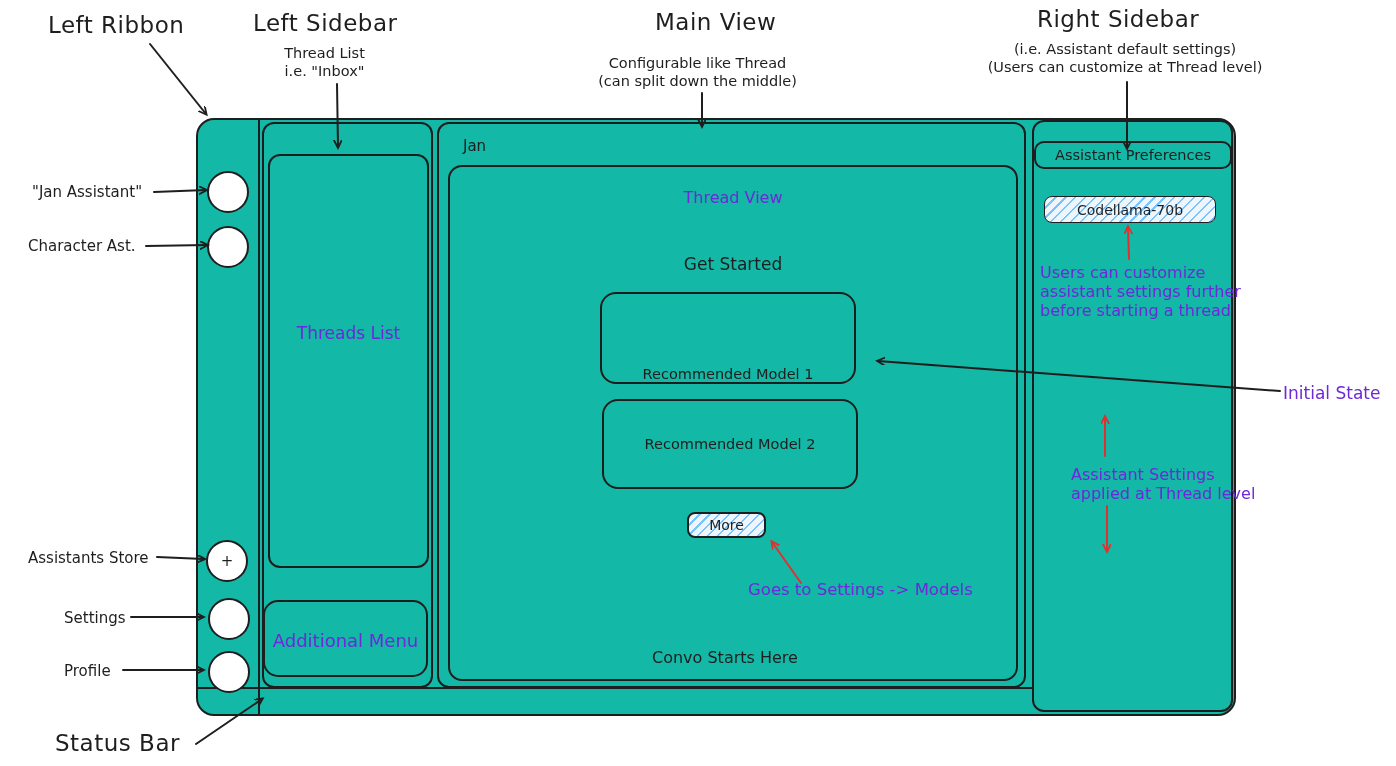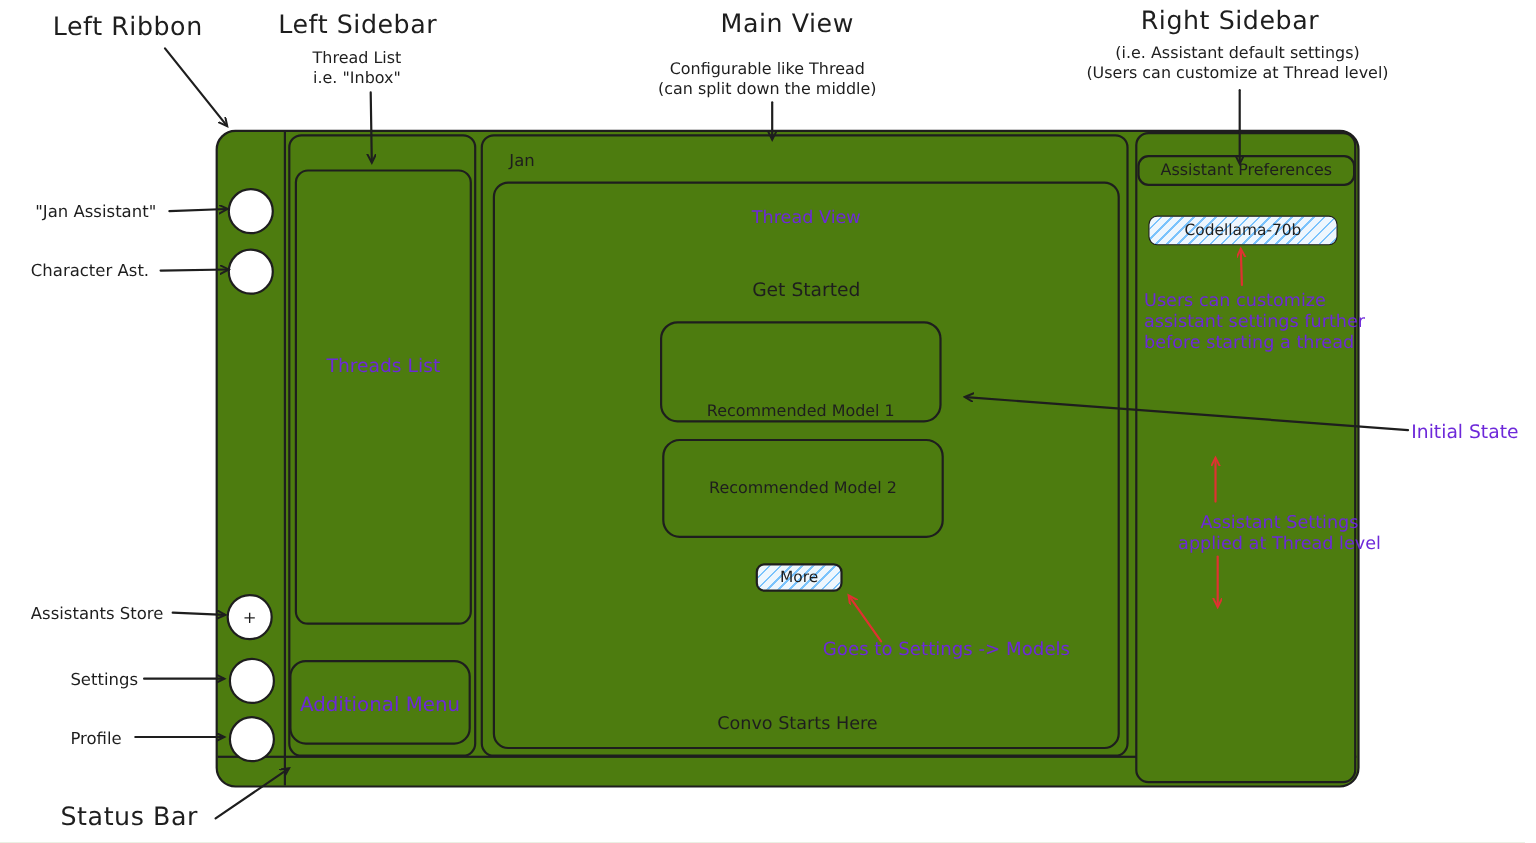--- a/index.html
+++ b/index.html
@@ -4,21 +4,21 @@
 <style>
   html,body{margin:0;padding:0;background:#ffffff;}
   body{font-family:"DejaVu Sans", sans-serif;color:#1e1e1e;}
   #canvas{position:relative;width:1396px;height:766px;background:#ffffff;overflow:hidden;}
   .abs{position:absolute;}
   .ink{color:#1e1e1e;}
   .big-label{font-size:23px;font-weight:500;letter-spacing:.5px;text-align:center;}
   .sub-label{font-size:14.5px;line-height:18px;}
   .side-label{font-size:15px;}
   .center{text-align:center;}
-  .box{position:absolute;border:2.2px solid #1e1e1e;border-radius:14px;background:#4d7c0f;box-sizing:border-box;}
+  .box{position:absolute;border:2.2px solid #1e1e1e;border-radius:14px;background:#14b8a6;box-sizing:border-box;}
   .thinbox{border-width:1.8px;}
   .circle{position:absolute;width:42px;height:42px;border:2.2px solid #1e1e1e;border-radius:50%;background:#fff;box-sizing:border-box;display:flex;align-items:center;justify-content:center;}
   .hachure{
     background-color:#eef6fd;
     background-image:repeating-linear-gradient(135deg, rgba(116,192,252,.95) 0 1.6px, rgba(255,255,255,0) 1.6px 7px);
   }
   .flexc{display:flex;align-items:center;justify-content:center;}
   svg.overlay{position:absolute;left:0;top:0;width:1396px;height:766px;pointer-events:none;z-index:40;}
   .redtext{color:#6d28d9;font-size:16px;line-height:19px;}
   .z10{z-index:10;} .z20{z-index:20;} .z30{z-index:30;}
@@ -98,21 +98,21 @@
   <div class="abs big-label ink" style="left:55px;top:730px;">Status Bar</div>
 
   <div class="abs z30" style="left:1040px;top:263px;">
     <div class="redtext">Users can customize</div>
     <div class="redtext">assistant settings further</div>
     <div class="redtext">before starting a thread</div>
   </div>
 
   <div class="abs redtext z30" style="left:1283px;top:384px;font-size:17px;">Initial State</div>
 
-  <div class="abs z30" style="left:1071px;top:465px;text-align:center;">
+  <div class="abs z30" style="left:1071px;top:465px;">
     <div class="redtext">Assistant Settings</div>
     <div class="redtext">applied at Thread level</div>
   </div>
 
   <div class="abs redtext z30" style="left:748px;top:580px;font-size:16.5px;">Goes to Settings -&gt; Models</div>
 
   <svg class="overlay" viewBox="0 0 1396 766">
     <defs>
       <marker id="ah-black" markerWidth="10" markerHeight="10" refX="7" refY="4" orient="auto" markerUnits="userSpaceOnUse">
         <path d="M0,0 L8,4 L0,8" fill="none" stroke="#1e1e1e" stroke-width="1.8" stroke-linecap="round"></path>

